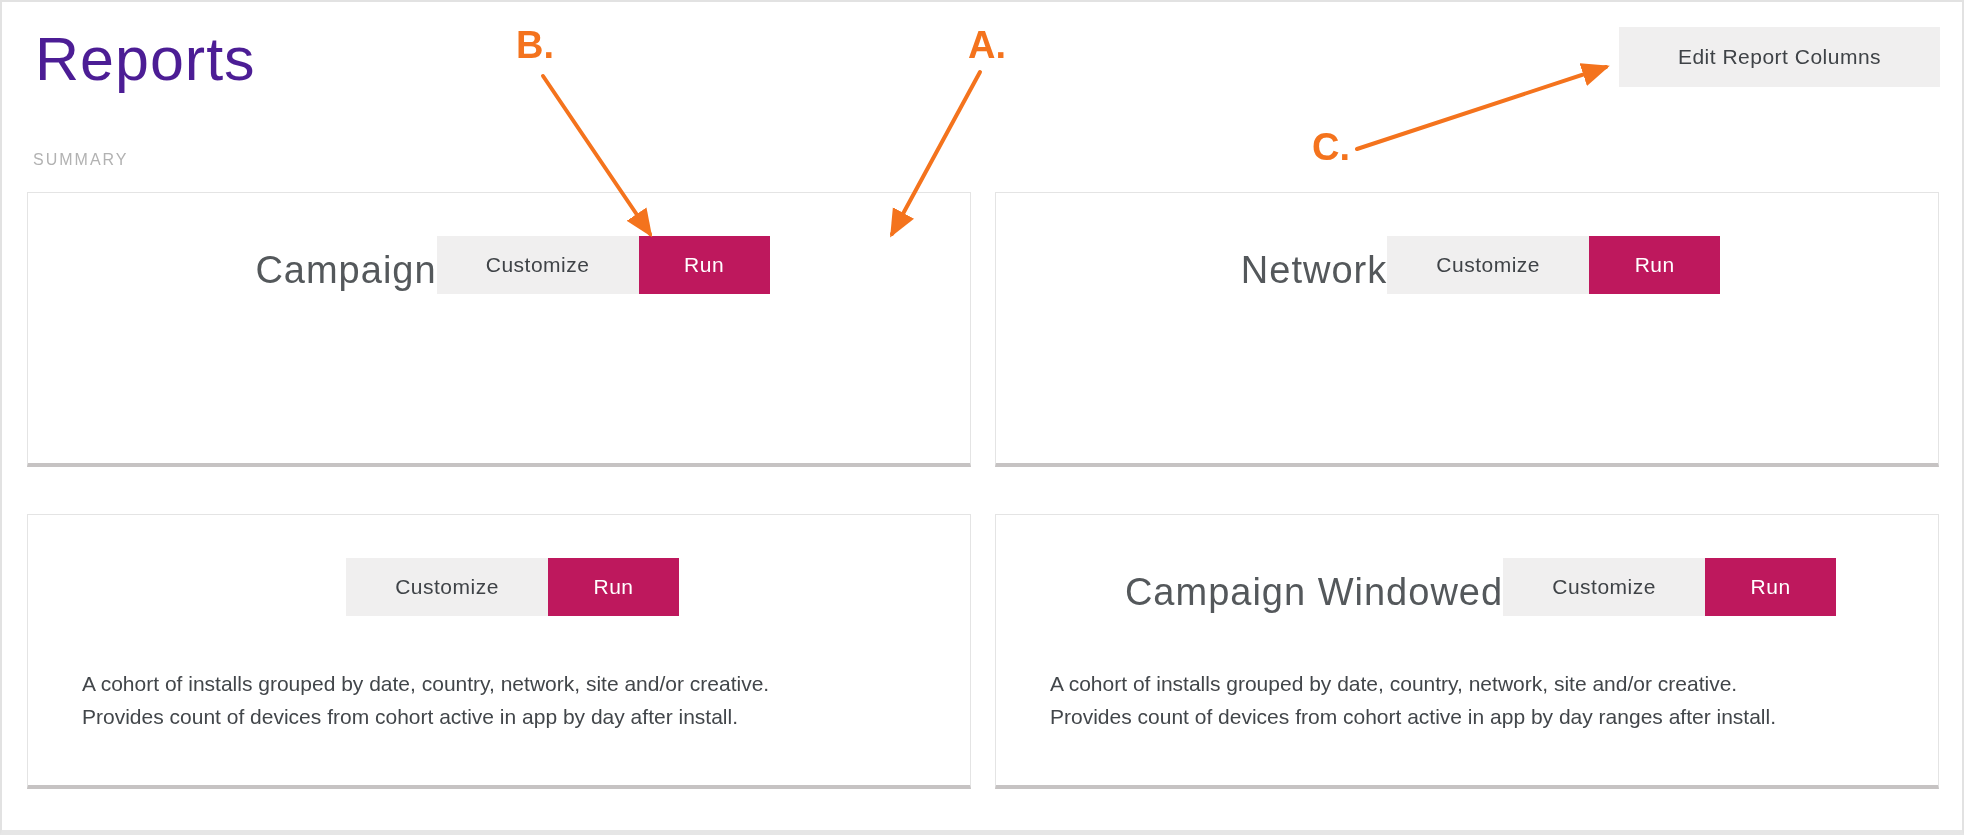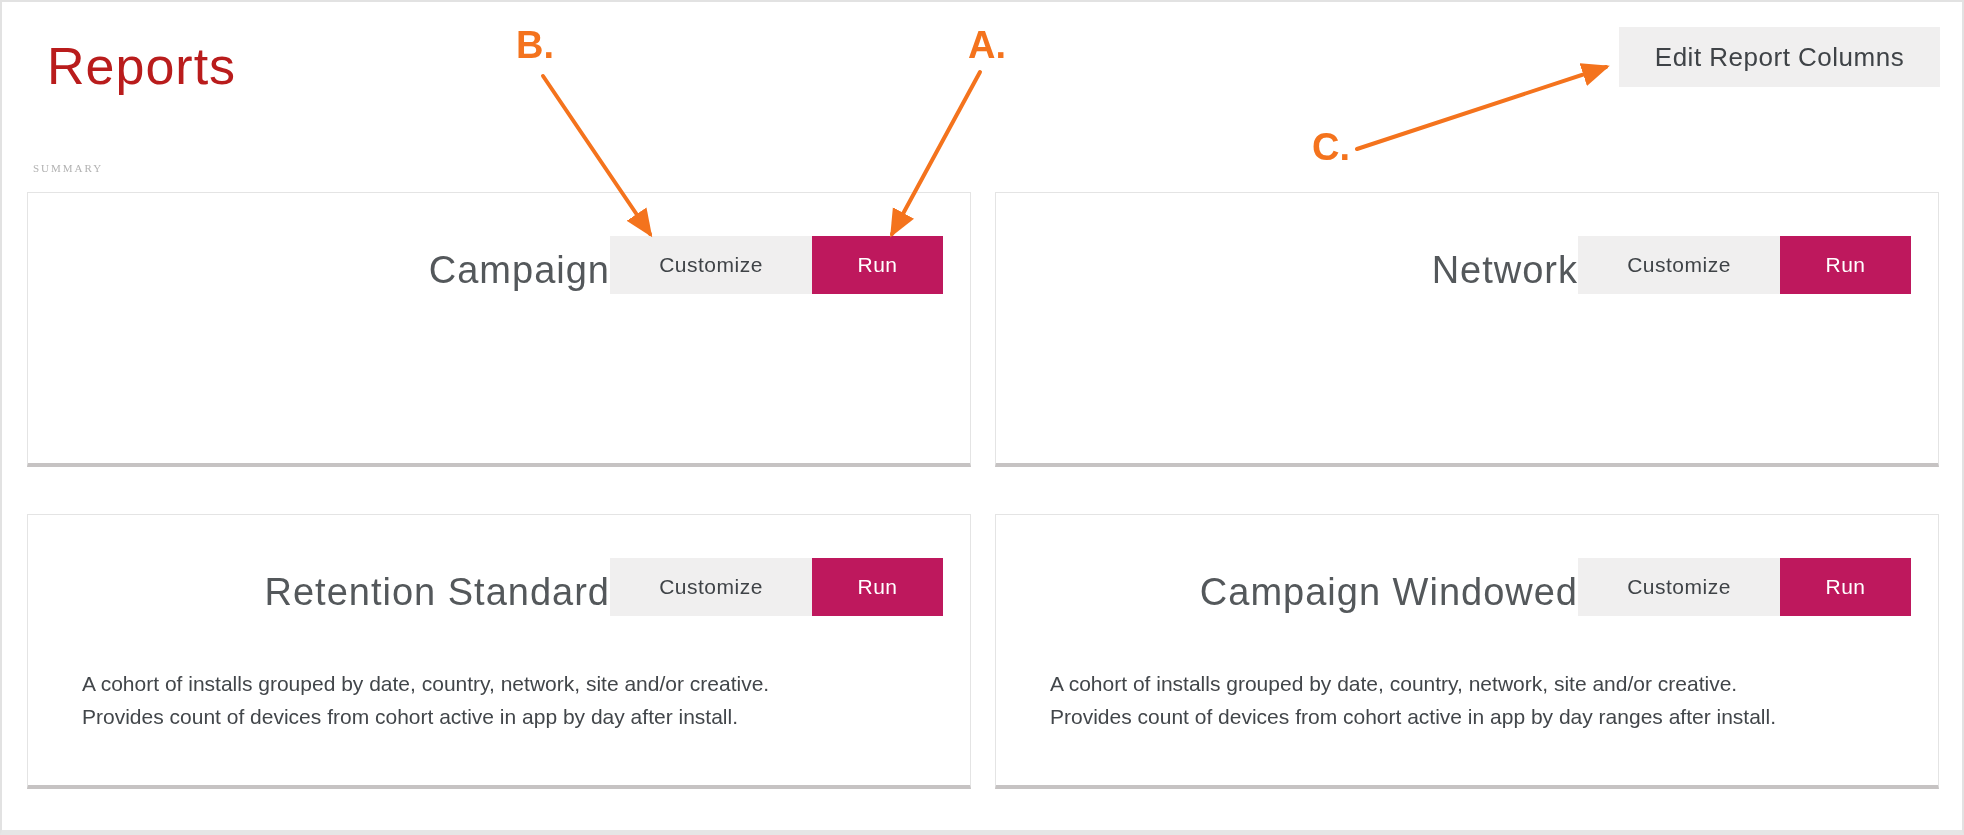--- a/index.html
+++ b/index.html
@@ -13,49 +13,48 @@
     background: #ffffff;
     border: 2px solid #e2e2e2;
     border-bottom: 5px solid #e6e6e6;
     overflow: hidden;
   }
 
   .page-title {
     position: absolute;
     left: 33px;
     top: 22px;
-    margin: 12px;
-    font-size: 52px;
+    margin: 0;
+    font-size: 61px;
     font-weight: 100;
     letter-spacing: 1px;
-    color: #b91c1c;
+    color: #4c1d95;
   }
 
   .section-label {
     position: absolute;
     left: 31px;
-    top: 160px;
-    font-size: 11px;
+    top: 149px;
+    font-size: 16px;
     font-weight: 400;
     letter-spacing: 2px;
     color: #b2b2b2;
-    font-family: Liberation Serif, serif;
   }
 
   .edit-columns-btn {
     position: absolute;
     top: 25px;
     left: 1617px;
     width: 321px;
     height: 60px;
     background: #f0efef;
     border: none;
     color: #3f4347;
     font-family: "Liberation Sans", sans-serif;
-    font-size: 26px;
+    font-size: 21px;
     letter-spacing: 0.5px;
     cursor: pointer;
   }
 
   .cards {
     position: absolute;
     left: 25px;
     top: 190px;
     width: 1912px;
     display: grid;
@@ -66,21 +65,21 @@
 
   .card {
     height: 275px;
     background: #ffffff;
     border: 1px solid #e4e4e4;
     border-bottom: 4px solid #c6c3c3;
   }
 
   .card-head {
     display: flex;
-    justify-content: flex-end;
+    justify-content: center;
     align-items: center;
     margin: 48px 27px 0 54px;
     height: 58px;
   }
 
   .card-title {
     margin: 0;
     font-size: 38px;
     font-weight: 300;
     letter-spacing: 1px;
@@ -173,21 +172,20 @@
         <h2 class="card-title">Network</h2>
         <div class="btn-group">
           <button class="btn btn-customize">Customize</button>
           <button class="btn btn-run">Run</button>
         </div>
       </div>
     </section>
 
     <section class="card">
       <div class="card-head">
-        <h2 class="card-title">Retention Standard</h2>
         <div class="btn-group">
           <button class="btn btn-customize">Customize</button>
           <button class="btn btn-run">Run</button>
         </div>
       </div>
       <p class="card-desc">A cohort of installs grouped by date, country, network, site and/or creative. Provides count of devices from cohort active in app by day after install.</p>
     </section>
 
     <section class="card">
       <div class="card-head">

